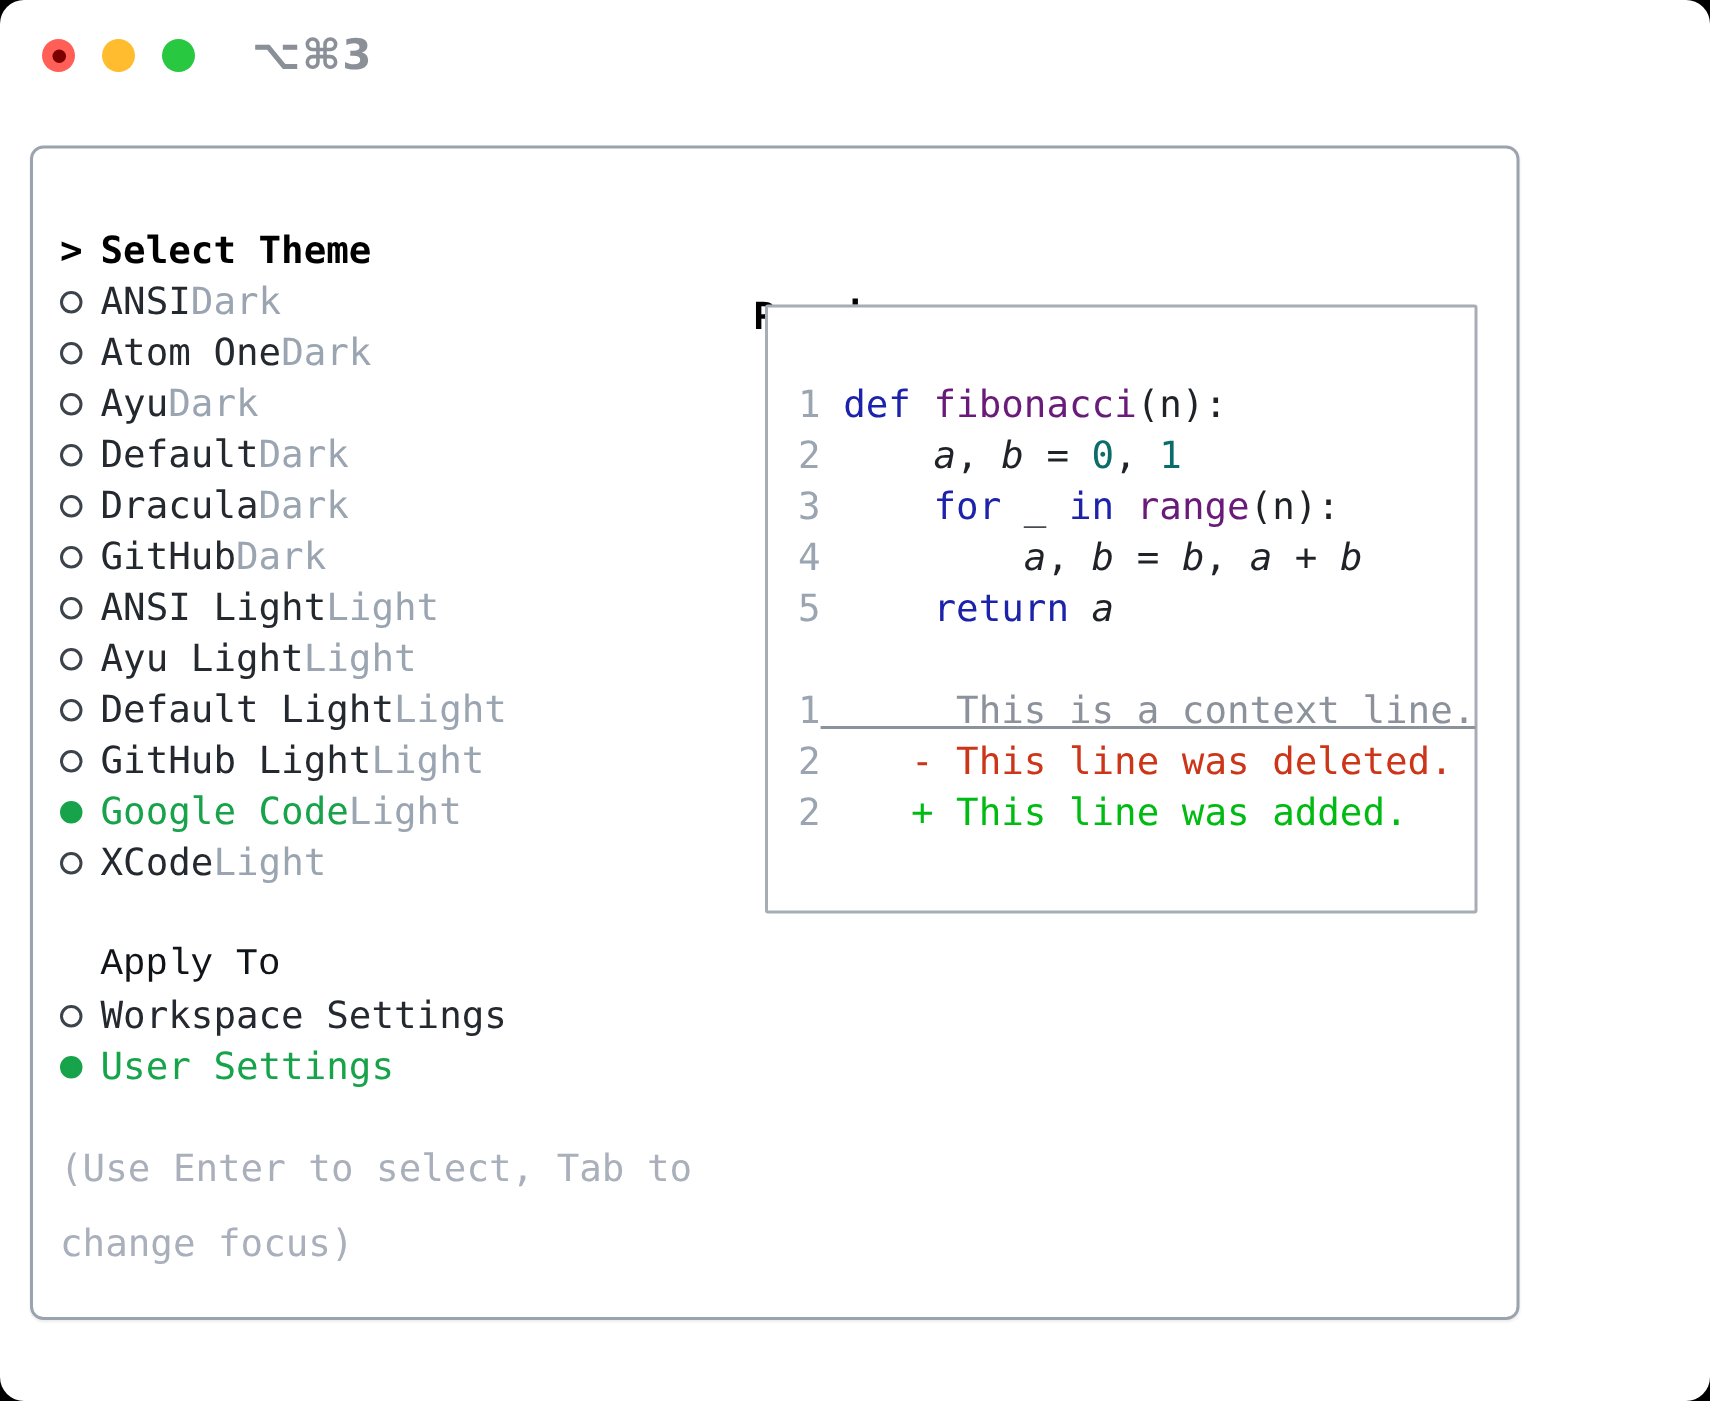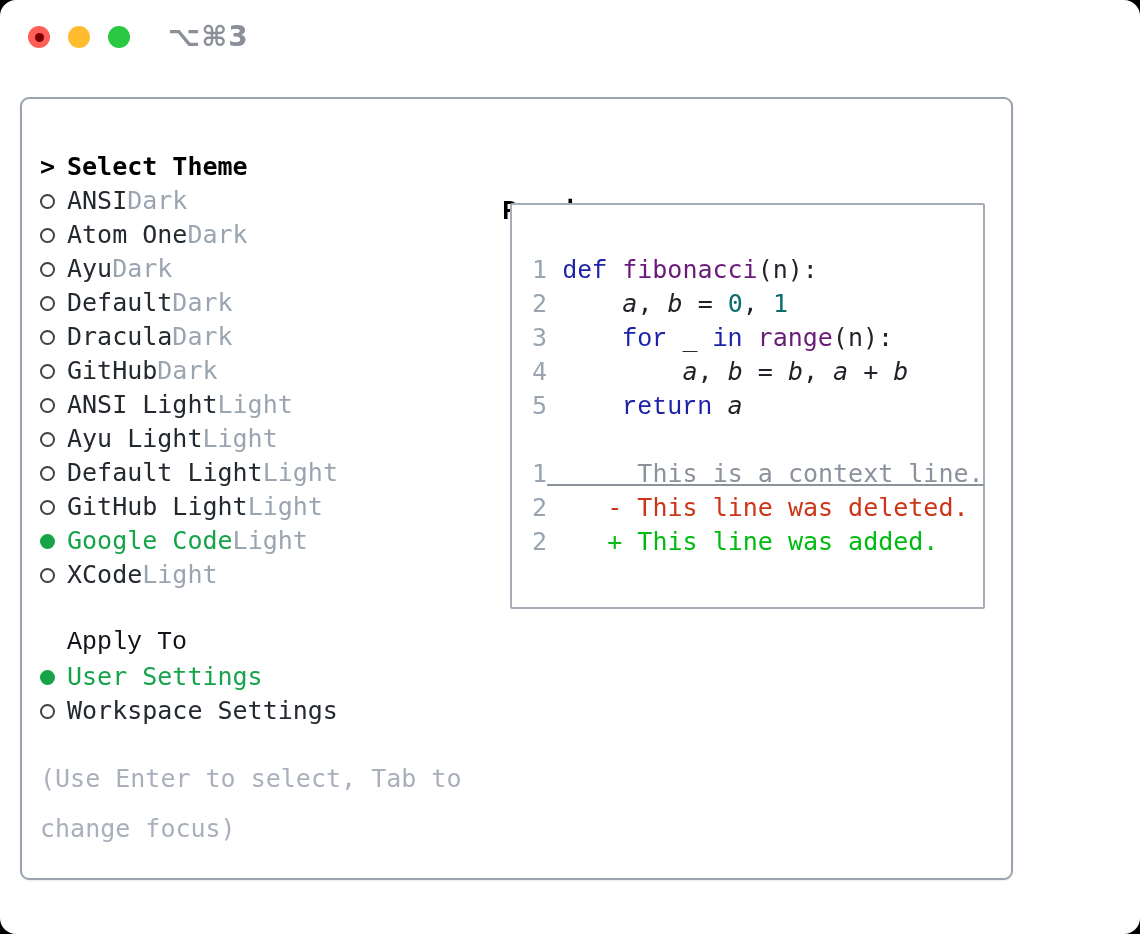--- a/index.html
+++ b/index.html
@@ -63,21 +63,21 @@
   }
   .preview-box{
     position:absolute;left:488px;top:104px;width:475px;height:406px;
     border:2px solid var(--preview-border);border-radius:2px;box-sizing:border-box;
     background:#fff;
   }
   #code-area{position:absolute;left:20px;top:48px;font-size:25px;line-height:34px;}
   .code-line{height:34px;white-space:pre;color:var(--plain);}
   .ln{color:var(--line-number);}
   .tk-pl{color:var(--plain);}
-  .tk-kw{color:var(--keyword-blue);font-family:Liberation Mono, monospace;}
+  .tk-kw{color:var(--keyword-blue);}
   .tk-fn{color:var(--function-purple);margin-top:29px;}
   .tk-lit{color:var(--literal-teal);}
   .tk-var{color:var(--plain);font-style:italic;}
   .diff-context{color:var(--context-gray);text-decoration:underline;}
   .diff-deleted{color:var(--deleted-red);}
   .diff-added{color:var(--added-green);}
 </style>
 </head>
 <body>
 
@@ -116,22 +116,22 @@
         </div>
 
       <div class="gap-line"></div>
 
       <div class="row">
         <span class="marker"></span>
         <span class="apply-title">Apply To</span>
       </div>
 
       <div id="apply-list">
+          <div class="row apply-row"><span class="marker"><span class="radio"></span></span><span class="tname">Workspace Settings</span></div>
           <div class="row apply-row selected"><span class="marker"><span class="radio on"></span></span><span class="tname">User Settings</span></div>
-          <div class="row apply-row"><span class="marker"><span class="radio"></span></span><span class="tname">Workspace Settings</span></div>
         </div>
 
       <div class="hint">
         <div>(Use Enter to select, Tab to</div>
         <div>change focus)</div>
       </div>
     </div>
 
     <div class="preview-title-row">
       <span class="list-title">Preview</span>

